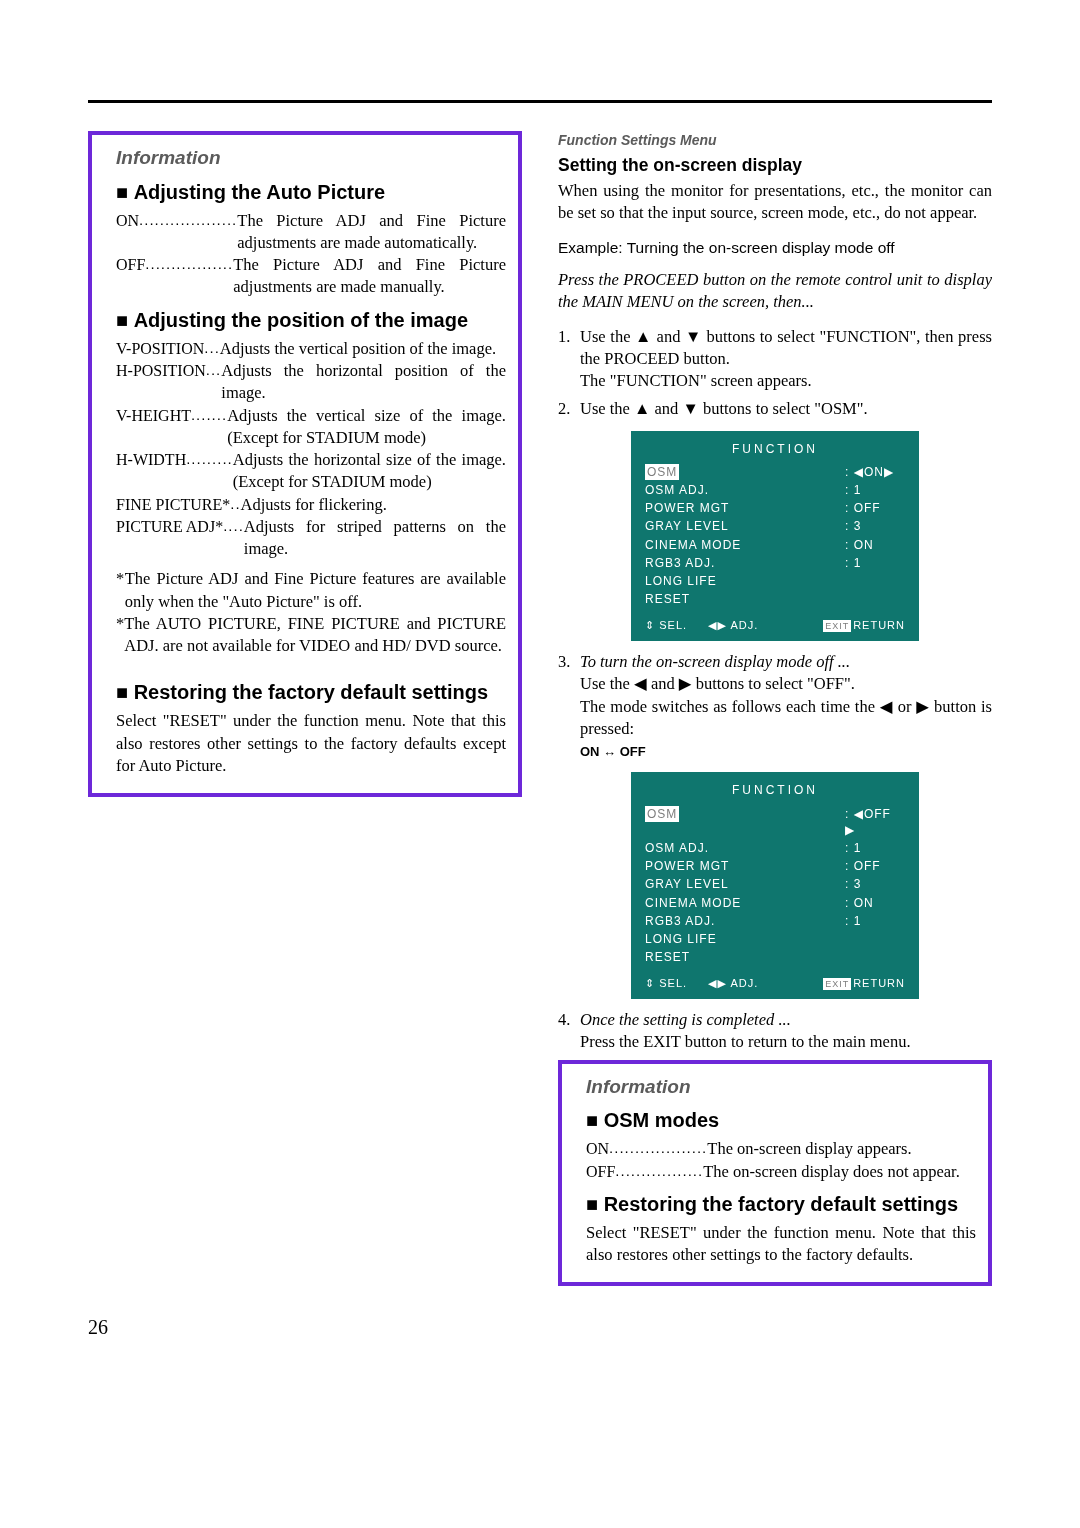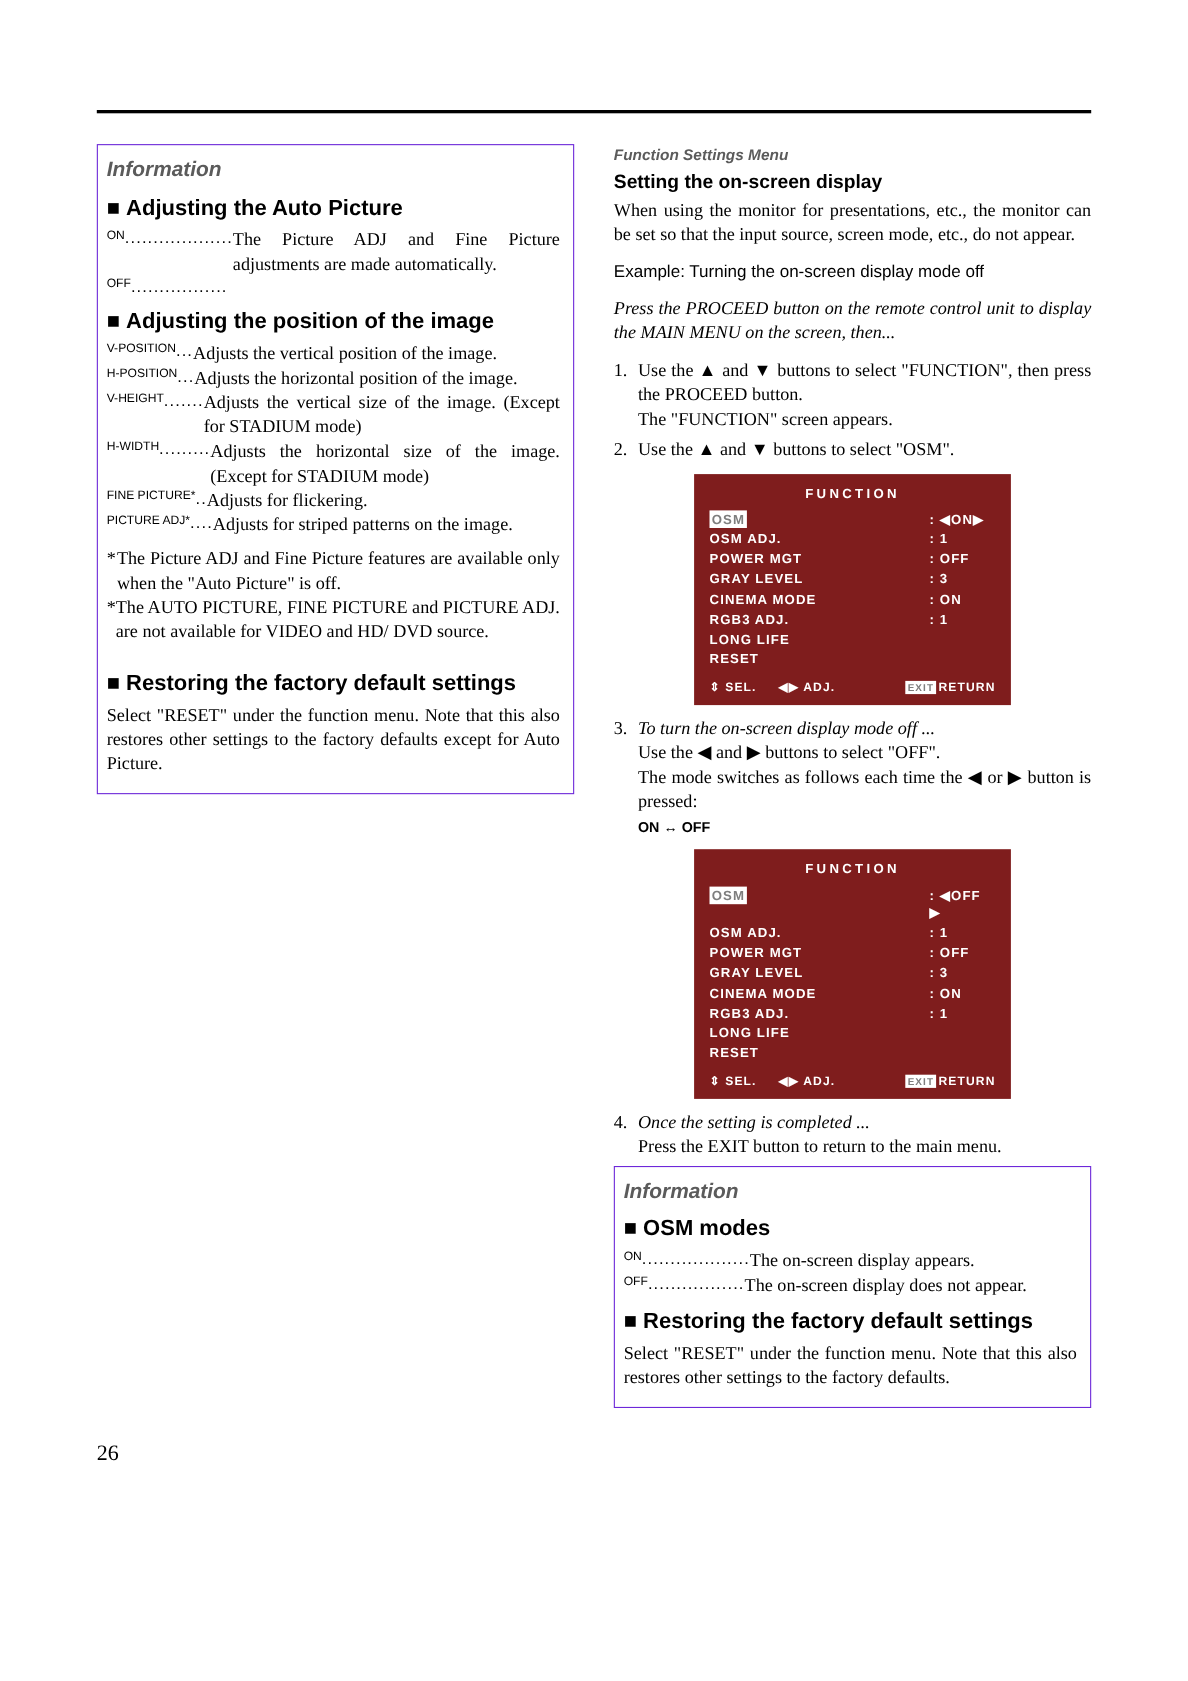--- a/index.html
+++ b/index.html
@@ -18,22 +18,22 @@
     border-top: 3px solid #000;
     margin: 0 0 28px 0;
   }
   .columns {
     display: flex;
     gap: 36px;
     align-items: flex-start;
   }
   .col { flex: 1 1 0; }
   .info-box {
-    border: 1px solid #6d28d9;
-    padding: 10px 12px 14px 8px;
+    border: 4px solid #6d28d9;
+    padding: 10px 12px 14px 24px;
   }
   .info-title {
     font-family: "Arial Black","Helvetica",sans-serif;
     font-weight: 900;
     font-style: italic;
     font-size: 19px;
     color: #5b5b5b;
     margin: 0 0 4px 0;
     letter-spacing: 0;
   }
@@ -42,22 +42,22 @@
     font-weight: bold;
     font-size: 20px;
     margin: 8px 0 4px 0;
   }
   .sqbul::before {
     content: "■ ";
     font-family: Arial, sans-serif;
   }
   .defrow { display:flex; align-items:flex-start; }
   .defterm {
-    font-family: Liberation Sans, sans-serif;
-    font-size: 11px;
+    font-family: Liberation Serif, serif;
+    font-size: 16px;
     white-space: nowrap;
   }
   .defdots {
     flex: 0 0 auto;
     white-space: nowrap;
     letter-spacing: 1px;
     font-family: Arial, sans-serif;
     font-size: 15px;
   }
   .defval { flex: 1 1 auto; text-align: justify; }
@@ -77,24 +77,24 @@
     font-size: 17.5px;
     margin: 4px 0 2px 0;
   }
   .sans { font-family: Arial, Helvetica, sans-serif; font-size: 15.5px; }
   .step { display:flex; }
   .step .num { width: 22px; flex: none; }
   .step .body { flex: 1; text-align: justify; }
   .osd {
     width: 260px;
     margin: 10px auto 10px auto;
-    background: #7f1d1d;
+    background: #0f766e;
     color: #fff;
     font-family: Arial, Helvetica, sans-serif;
-    font-weight: bold;
+    font-weight: normal;
     font-size: 12px;
     padding: 10px 14px 8px 14px;
     letter-spacing: 1px;
   }
   .osd-title { text-align: center; letter-spacing: 3px; margin-bottom:6px;}
   .osd-row { display:flex; justify-content:space-between; padding:1px 0;}
   .osd-val { text-align:left; width:60px;}
   .osd-sel {
     background:#fff; color:#7e7e7e; padding:0 2px; display:inline-block;
   }
@@ -116,20 +116,21 @@
 
       <div class="h3 sqbul">Adjusting the Auto Picture</div>
       <div class="defrow">
         <span class="defterm">ON</span>
         <span class="defdots">...................</span>
         <span class="defval">The Picture ADJ and Fine Picture adjustments are made automatically.</span>
       </div>
       <div class="defrow">
         <span class="defterm">OFF</span>
         <span class="defdots">.................</span>
+        <span class="defval">The Picture ADJ and Fine Picture adjustments are made manually.</span>
       </div>
 
       <div class="h3 sqbul">Adjusting the position of the image</div>
 
       <div class="defrow">
         <span class="defterm">V-POSITION</span>
         <span class="defdots"> ... </span>
         <span class="defval">Adjusts the vertical position of the image.</span>
       </div>
       <div class="defrow">

